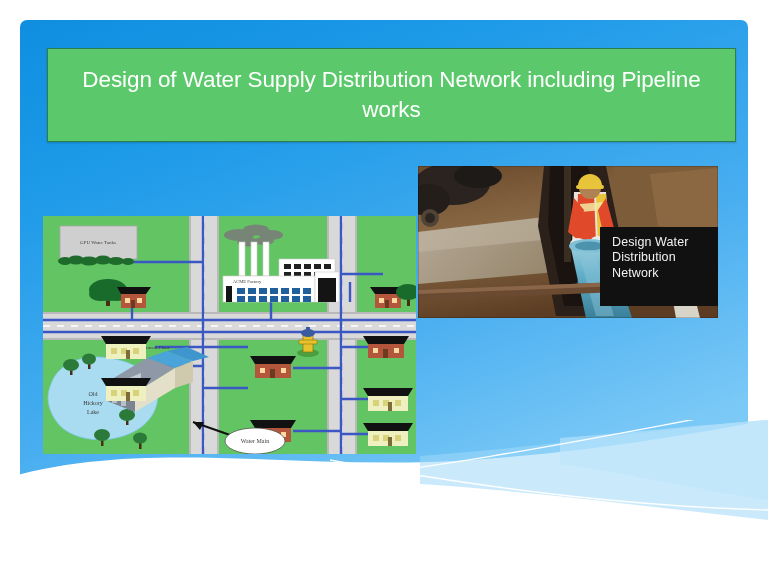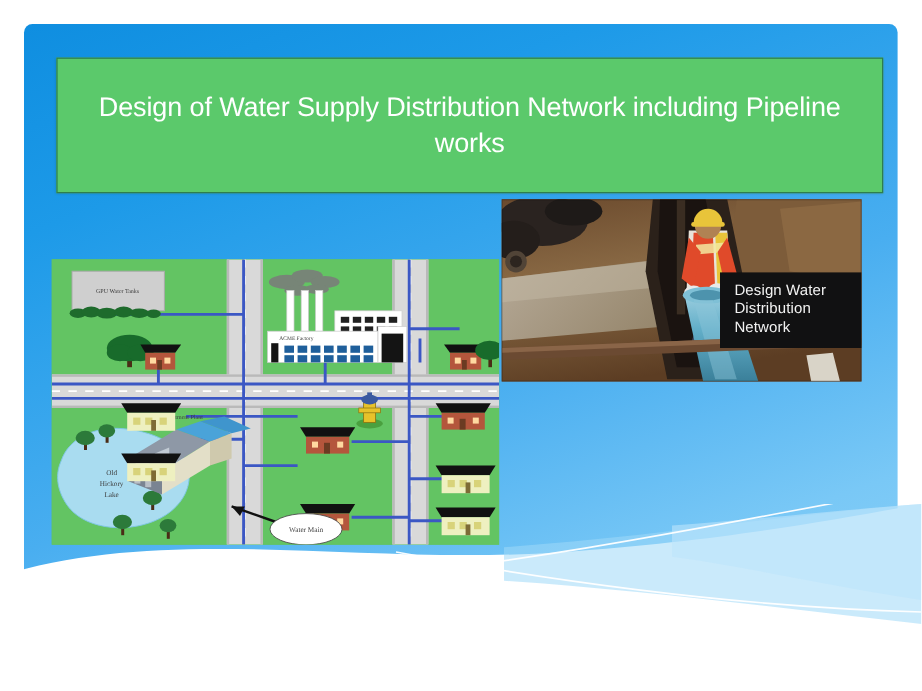--- a/index.html
+++ b/index.html
@@ -27,21 +27,21 @@
     position: absolute;
     left: 0; top: 420px;
     width: 768px; height: 156px;
     overflow: hidden;
     pointer-events: none;
   }
   
   .title-box {
     position: absolute;
     left: 47px; top: 48px;
-    width: 689px; height: 113px;
+    width: 689px; height: 94px;
     background: #5bc96b;
     border: 1px solid #2e7d4f;
     display: flex;
     align-items: center;
     justify-content: center;
     box-shadow: 0 1px 2px rgba(0,0,0,0.18);
   }
   .title-text {
     color: #ffffff;
     font-size: 22.5px;
@@ -69,21 +69,21 @@
     background: #5b3a22;
   }
   .photo-svg { display: block; width: 300px; height: 152px; }
   .photo-caption {
     position: absolute;
     right: 0; top: 61px;
     background: #111112;
     color: #f2f2f2;
     font-size: 12.5px;
     line-height: 1.22;
-    padding: 8px 6px 9px 12px;
+    padding: 8px 6px 25px 12px;
     width: 118px;
     letter-spacing: 0.1px;
   }
   .lbl { font-family: "Liberation Serif", serif; fill: #3c3c3c; }
 </style>
 </head>
 <body>
 
 <div id="slide">
 

